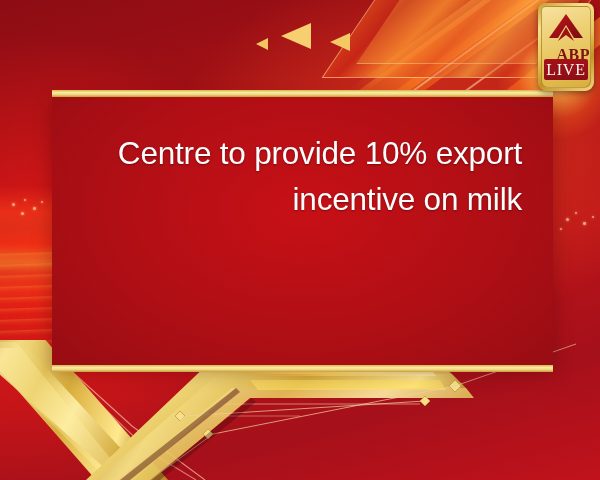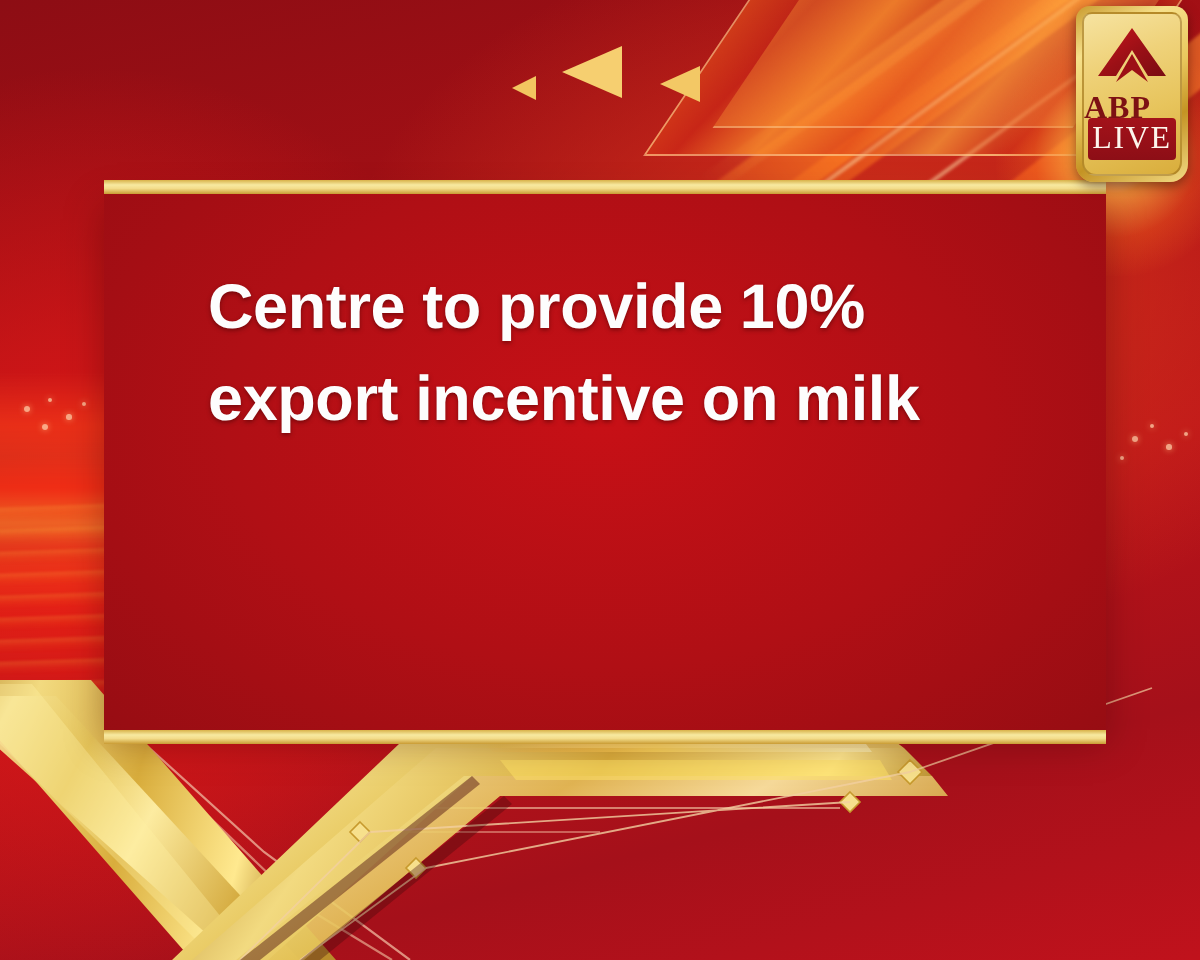--- a/index.html
+++ b/index.html
@@ -180,29 +180,30 @@
     left: 0;
     width: 501px;
     height: 7px;
     background: linear-gradient(180deg, #d8b24a 0%, #f7e9a0 35%, #f3dd8c 60%, #c99b33 100%);
   }
   .card-bar-top { top: -7px; }
   .card-bar-bottom { bottom: -7px; }
 
   .headline {
     position: absolute;
-    left: 52px;
+    left: 40px;
     top: 34px;
     width: 430px;
     color: #fdfdfd;
     font-size: 31.5px;
-    font-weight: bold;
+    font-weight: normal;
     line-height: 1.45;
     letter-spacing: -0.2px;
     text-shadow: 0 1px 2px rgba(60,0,0,.5);
+    text-align: right;
   }
 
   
   .logo {
     position: absolute;
     left: 538px;
     top: 3px;
     width: 56px;
     height: 88px;
     border-radius: 7px 7px 9px 9px;
@@ -224,21 +225,21 @@
   .logo-arrow {
     position: absolute;
     left: 50%;
     top: 7px;
     transform: translateX(-50%);
   }
   .logo-abp {
     position: absolute;
     left: 0; right: 0;
     top: 40px;
-    text-align: left;
+    text-align: right;
     font-family: "Liberation Serif", serif;
     font-weight: bold;
     font-size: 16px;
     color: #7d1113;
     letter-spacing: .5px;
     line-height: 1;
   }
   .logo-live-band {
     position: absolute;
     left: 2px; right: 2px;

